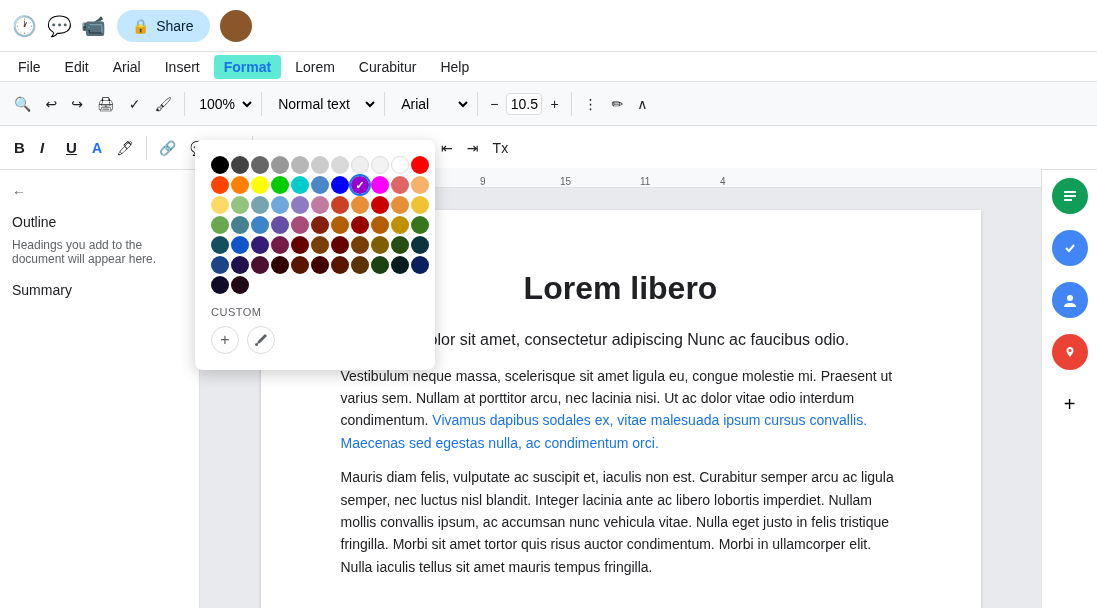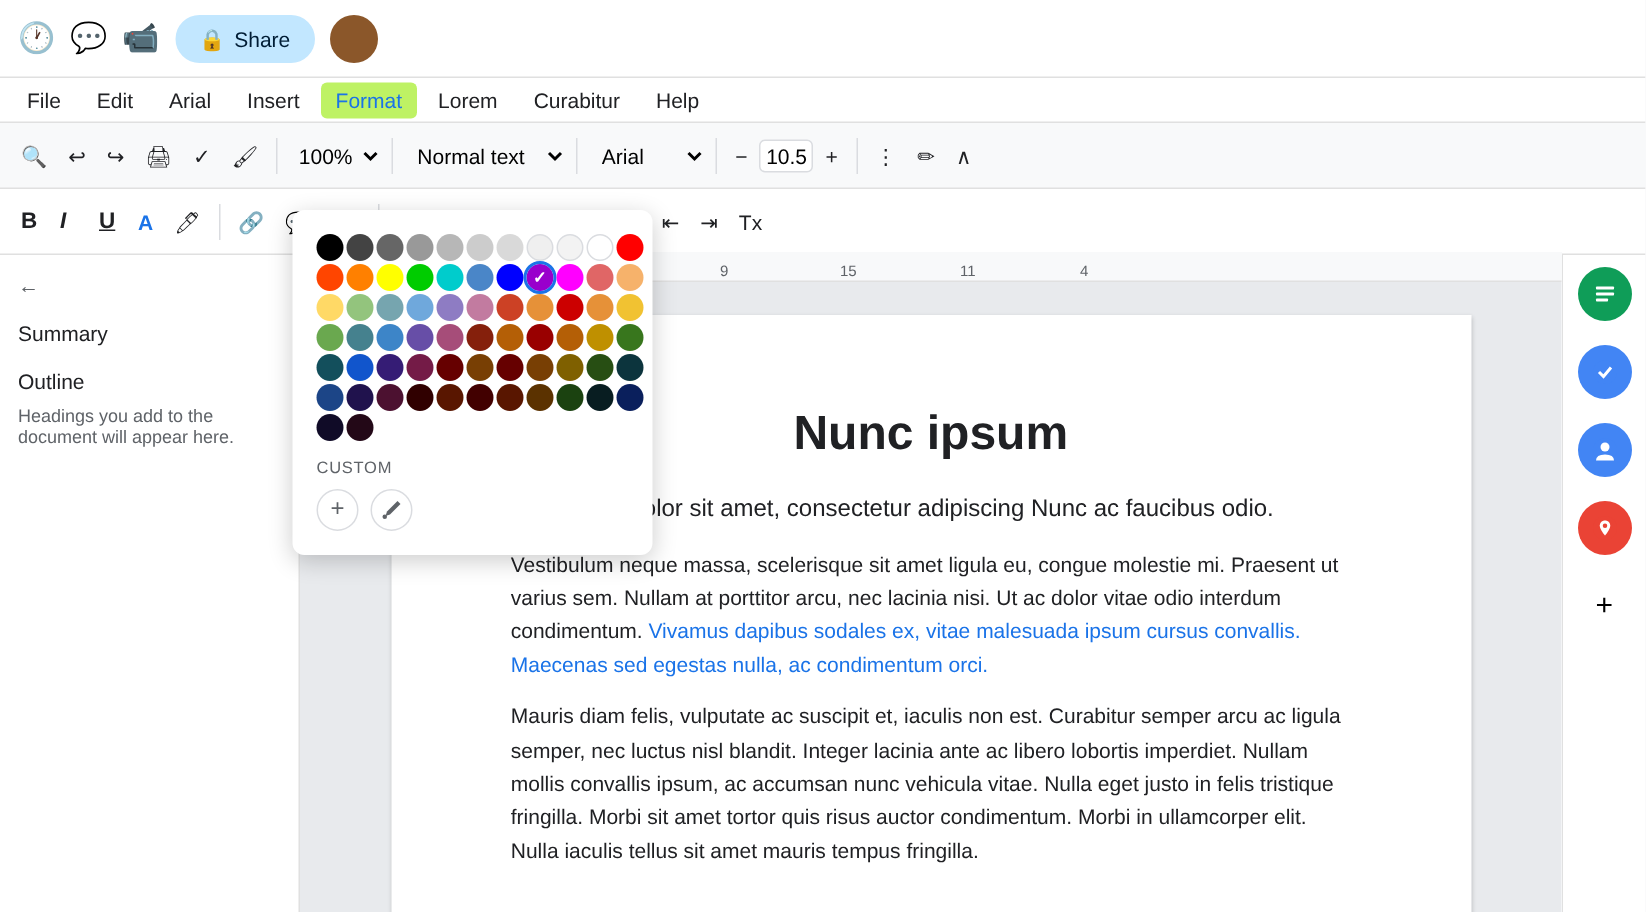--- a/index.html
+++ b/index.html
@@ -71,21 +71,21 @@
       border-bottom: 1px solid #e0e0e0;
       height: 30px;
     }
     .menu-item {
       padding: 4px 10px;
       font-size: 14px;
       color: #202124;
       cursor: pointer;
       border-radius: 4px;
     }
-    .menu-item.active { background: #bef264; color: #1a73e8; }
+    .menu-item.active { background: #5eead4; color: #1a73e8; font-weight: bold; }
 
     
     .toolbar {
       display: flex;
       align-items: center;
       background: #f8f9fa;
       padding: 4px 8px;
       gap: 2px;
       border-bottom: 1px solid #e0e0e0;
       height: 44px;
@@ -354,41 +354,41 @@
   <button class="toolbar-btn">Tx</button>
 </div>
 
 <div class="main-layout">
 
   <div class="sidebar">
     <div class="sidebar-back">
       <span>←</span>
     </div>
     <div class="sidebar-section">
-      <div class="sidebar-heading">Summary</div>
-    </div>
-    <div class="sidebar-section">
       <div class="sidebar-heading">Outline</div>
       <div class="sidebar-text">Headings you add to the document will appear here.</div>
+    </div>
+    <div class="sidebar-section">
+      <div class="sidebar-heading">Summary</div>
     </div>
   </div>
 
   <div class="doc-area">
 
     <div style="position:absolute; left:200px; right:56px; top:168px; height:20px; background:#f8f9fa; border-bottom:1px solid #e0e0e0; z-index:10; display:flex; align-items:flex-end; padding-left: 8px; color:#5f6368; font-size:10px;">
       <span style="position:absolute; left:40px;">6</span>
       <span style="position:absolute; left:120px;">7</span>
       <span style="position:absolute; left:200px;">8</span>
       <span style="position:absolute; left:280px;">9</span>
       <span style="position:absolute; left:360px;">15</span>
       <span style="position:absolute; left:440px;">11</span>
       <span style="position:absolute; left:520px;">4</span>
     </div>
     <div class="doc-page" style="margin-top: 20px;">
-      <div class="doc-title">Nunc ipsum</div>
+      <div class="doc-title">Lorem libero</div>
       <div class="doc-body">
         <p style="font-size:16px; font-weight:400;">
           <span>rem ipsum dolor sit amet, consectetur adipiscing Nunc ac faucibus odio.</span>
         </p>
         <p>
           <span>Vestibulum neque massa, scelerisque sit amet ligula eu, congue molestie mi. Praesent ut varius sem. Nullam at porttitor arcu, nec lacinia nisi. Ut ac dolor vitae odio interdum condimentum.</span>
           <span> </span>
           <span class="highlighted">Vivamus dapibus sodales ex, vitae malesuada ipsum cursus convallis. Maecenas sed egestas nulla, ac condimentum orci.</span>
         </p>
         <p>Mauris diam felis, vulputate ac suscipit et, iaculis non est. Curabitur semper arcu ac ligula semper, nec luctus nisl blandit. Integer lacinia ante ac libero lobortis imperdiet. Nullam mollis convallis ipsum, ac accumsan nunc vehicula vitae. Nulla eget justo in felis tristique fringilla. Morbi sit amet tortor quis risus auctor condimentum. Morbi in ullamcorper elit. Nulla iaculis tellus sit amet mauris tempus fringilla.</p>

